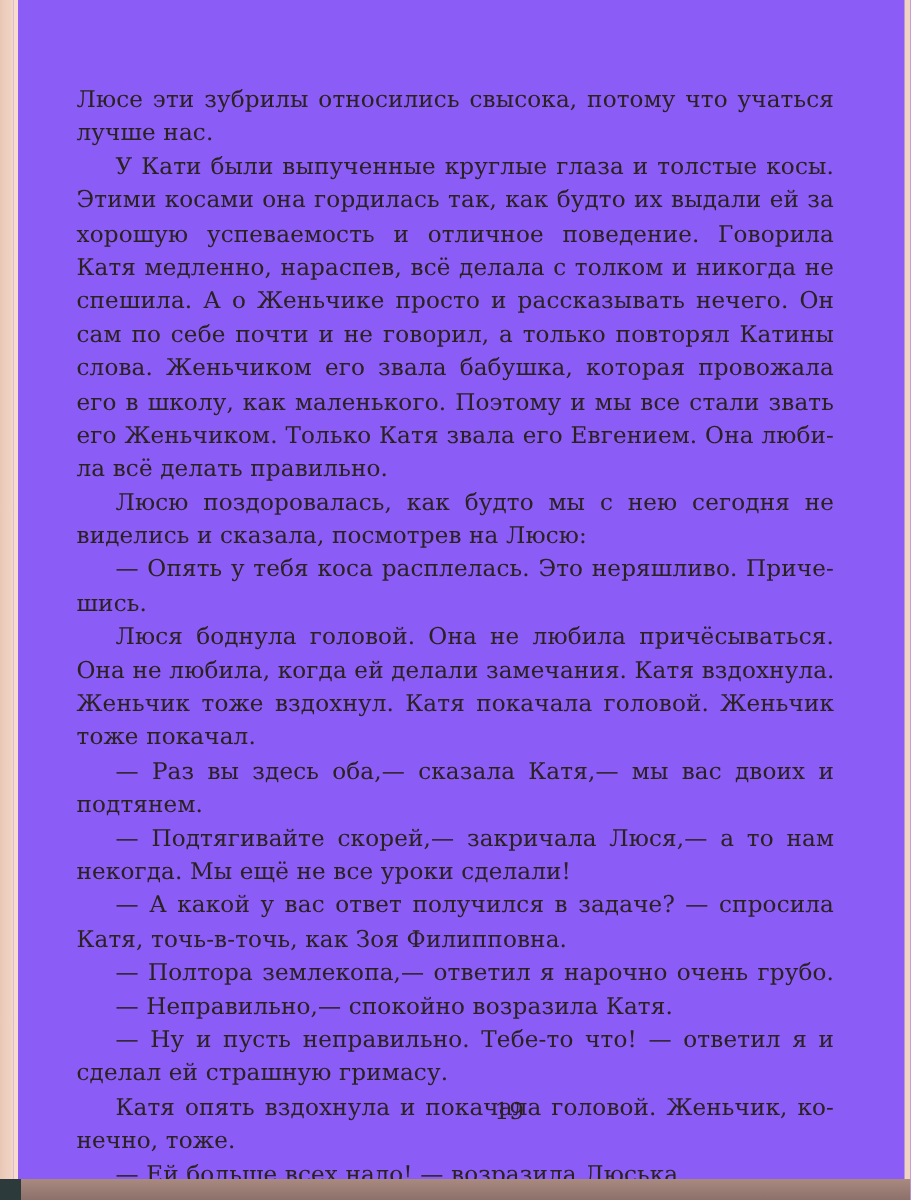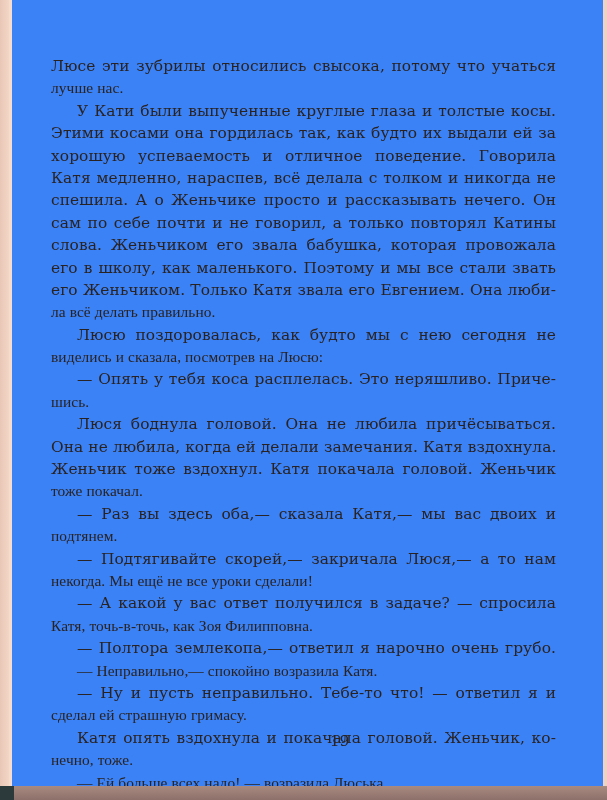--- a/index.html
+++ b/index.html
@@ -1,19 +1,19 @@
 <!DOCTYPE html>
 <html><head>
 <meta charset="utf-8">
 <style>
   html, body { margin:0; padding:0; }
   body { width:607px; height:800px; overflow:hidden; background:#f6dccd; position:relative; }
   .page {
     position:absolute; left:0; top:0; width:607px; height:786px;
-    background:#3b82f6;
+    background:#8b5cf6;
   }
   .left-edge {
     position:absolute; left:0; top:0; width:9px; height:786px;
     background:linear-gradient(to right,#e9c7b6,#f3d6c6);
   }
   .left-edge2 {
     position:absolute; left:9px; top:0; width:3px; height:786px;
     background:#f7dccd;
   }
   .right-edge {
@@ -26,21 +26,21 @@
   }
   .bottom-band-left {
     position:absolute; left:0; top:786px; width:14px; height:14px; background:#2d3a3c;
   }
   .text {
     position:absolute; left:51px; top:55px; width:505px;
     font-family:"DejaVu Serif", serif; font-size:15.4px; line-height:22.4px;
     color:#2a2220; text-align:justify; letter-spacing:0.1px;
   }
   .line { display:block; height:22.4px; white-space:nowrap; text-align-last:justify; text-align:justify; }
-  .line.last { text-align-last:left;font-family:Liberation Serif, serif; }
+  .line.last { text-align-last:left; }
   .indent { padding-left:26px; }
   .page-number {
     position:absolute; left:0; width:607px; top:732px; text-align:center;
     font-family:"DejaVu Serif", serif; font-size:15.5px; color:#2a2220;padding-left:36px;
   }
 </style>
 </head>
 <body>
 
 <div class="page">

